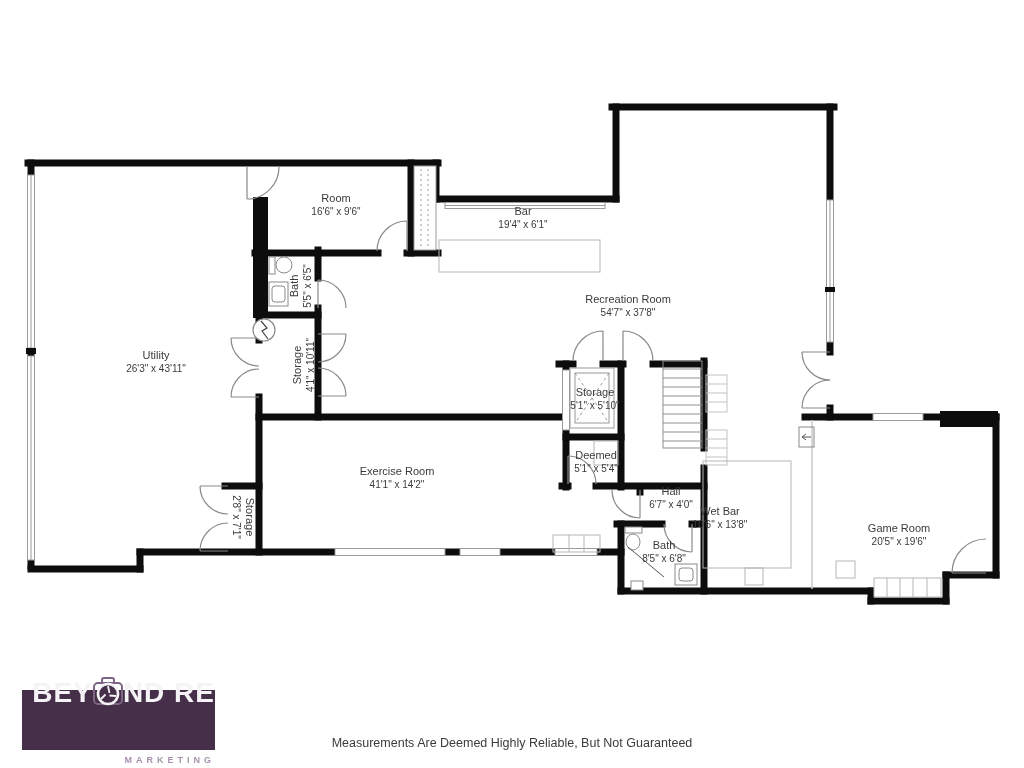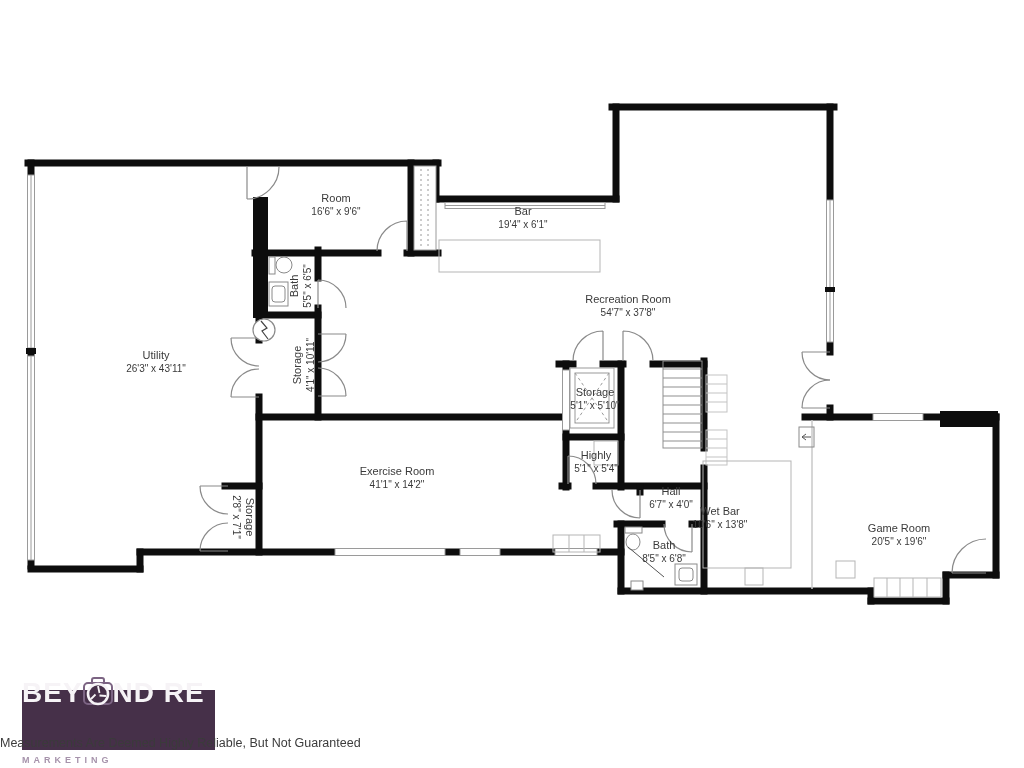--- a/index.html
+++ b/index.html
@@ -15,25 +15,25 @@
   
   .p-room{left:336px;top:205px;}       .p-bar{left:523px;top:218px;}
   .p-bath1{left:301px;top:286px;}      .p-garage{left:156px;top:362px;}
   .p-storage2{left:304px;top:365px;}   .p-rec{left:628px;top:298px;margin-top:8px;}
   .p-storagex{left:595px;top:399px;}   .p-utility{left:596px;top:462px;}
   .p-exercise{left:397px;top:478px;}   .p-storage3{left:243px;top:517px;}
   .p-hall{left:671px;top:498px;}       .p-wetbar{left:720px;top:518px;}
   .p-bath2{left:664px;top:552px;}      .p-game{left:899px;top:499px;margin-top:36px;}
   
   #logo{position:absolute;left:22px;top:690px;width:193px;height:60px;
-        display:flex;flex-direction:column;align-items:flex-start;justify-content:center;}
+        display:flex;flex-direction:column;align-items:flex-end;justify-content:center;}
   #logo .brandrow{display:flex;align-items:center;font-weight:bold;font-size:28px;
         letter-spacing:1px;line-height:1;}
   #logo .tagline{font-size:9px;letter-spacing:4px;margin-top:3px;font-weight:bold;}
-  #disclaimer{position:absolute;left:0;top:736px;width:1024px;
+  #disclaimer{position:absolute;left:0;top:736px;width:1024px;text-align:center;
         font-size:12.5px;color:#3b3b3b;}
 </style>
 </head>
 <body>
 
 <div id="stage">
 
   <svg id="plan-svg" width="1024" height="768" viewBox="0 0 1024 768">
 
     <g stroke="#0d0d0d" stroke-width="7" stroke-linecap="square" fill="none">
@@ -248,21 +248,21 @@
   </div>
   <div class="roomlabel p-rec">
     <div class="rname">Recreation Room</div>
     <div class="rdims">54'7" x 37'8"</div>
   </div>
   <div class="roomlabel p-storagex">
     <div class="rname">Storage</div>
     <div class="rdims">5'1" x 5'10"</div>
   </div>
   <div class="roomlabel p-utility">
-    <div class="rname">Highly</div>
+    <div class="rname">Deemed</div>
     <div class="rdims">5'1" x 5'4"</div>
   </div>
   <div class="roomlabel p-exercise">
     <div class="rname">Exercise Room</div>
     <div class="rdims">41'1" x 14'2"</div>
   </div>
   <div class="roomlabel p-storage3 rot-cw">
     <div class="rname">Storage</div>
     <div class="rdims">2'8" x 7'1"</div>
   </div>

